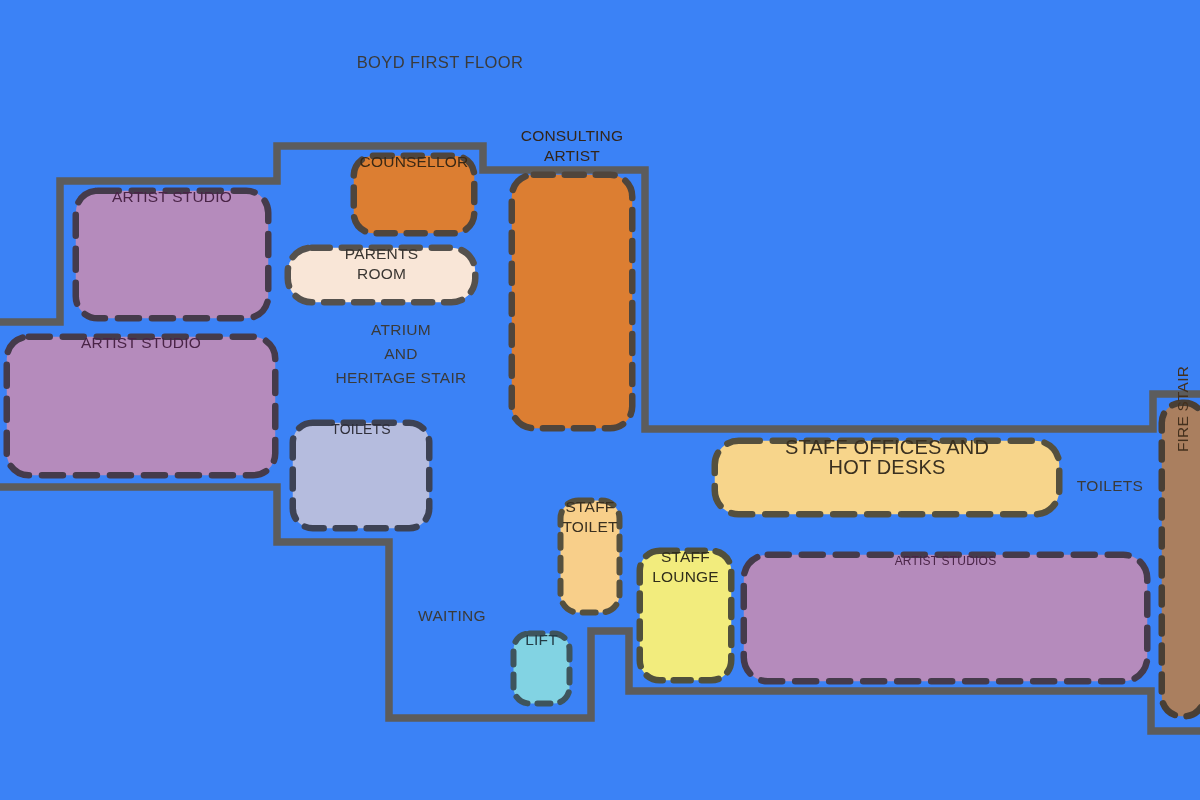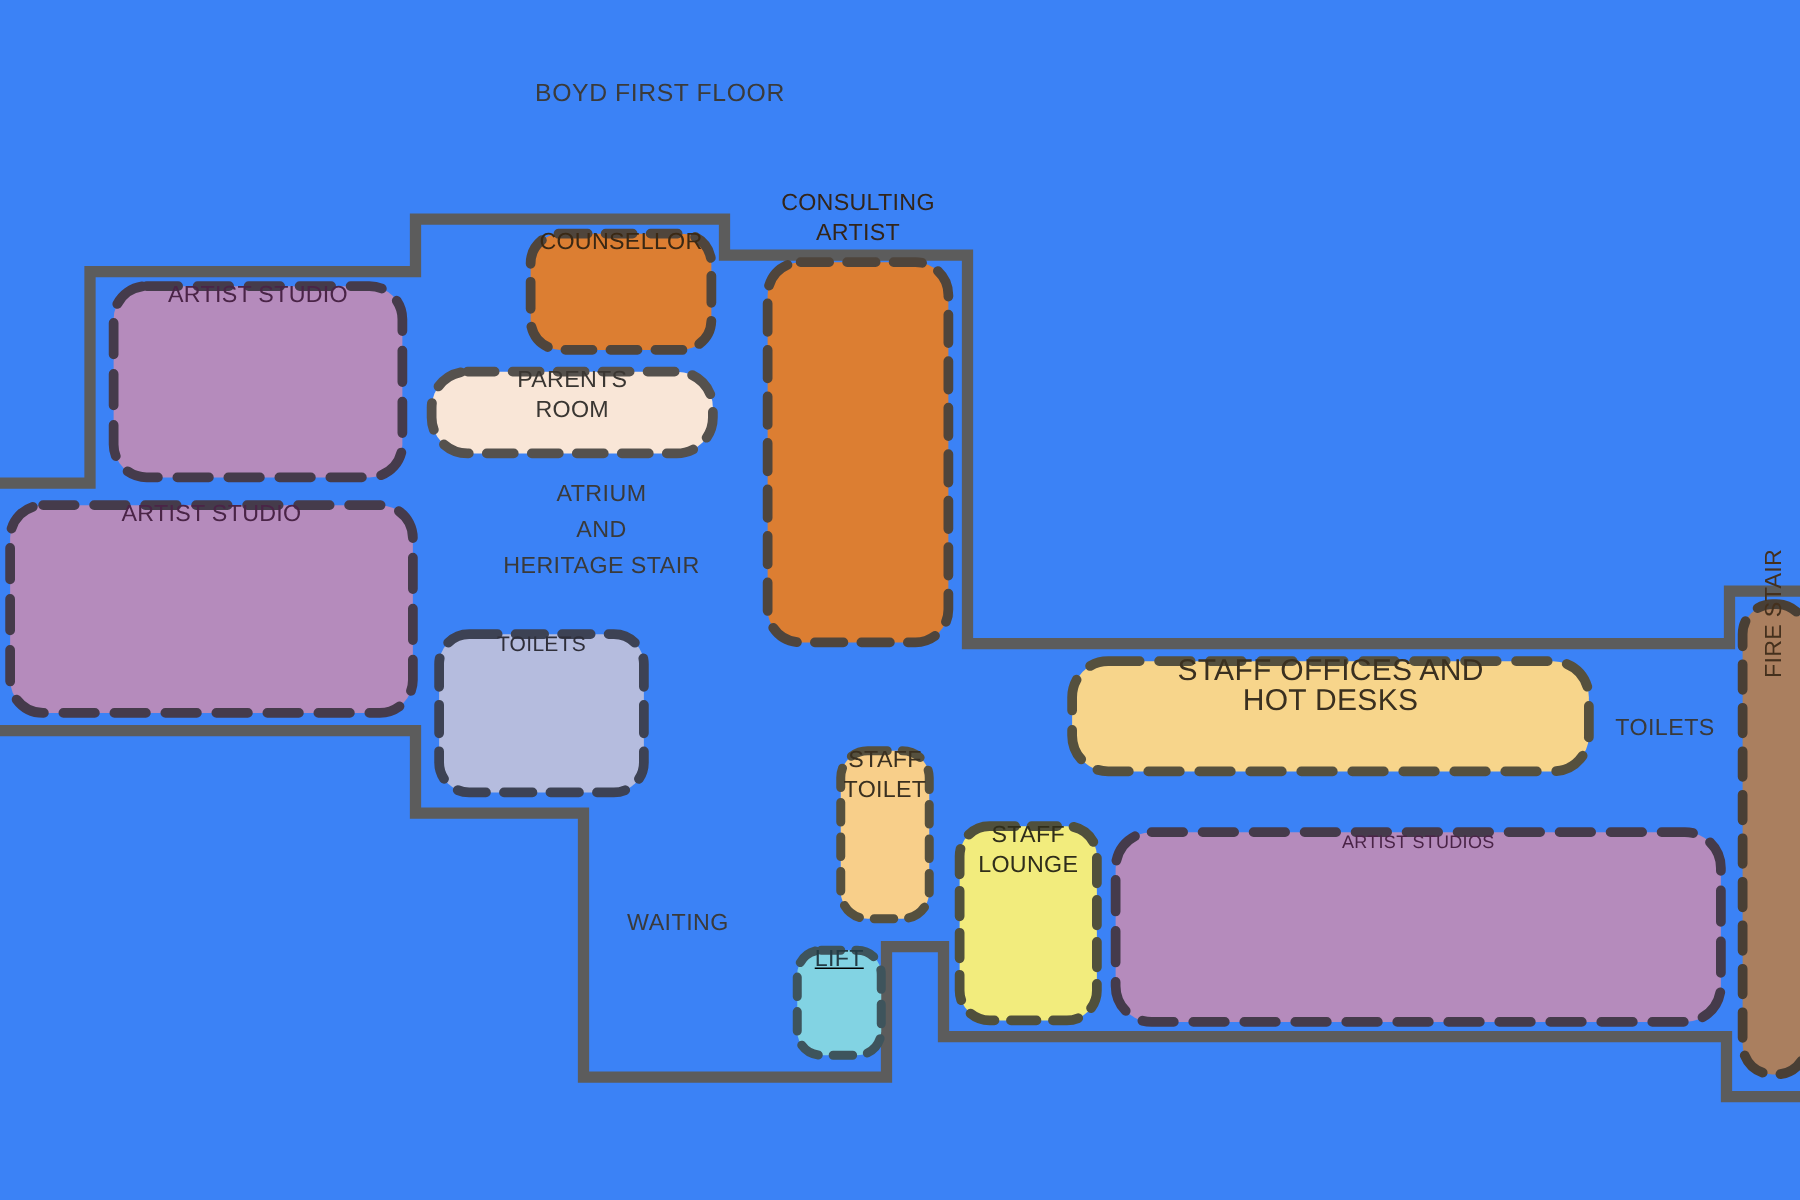--- a/index.html
+++ b/index.html
@@ -113,21 +113,21 @@
         </svg>
         <span class="room-label" style="color: rgb(48, 46, 27); font-size: 15.5px;">STAFF
 LOUNGE</span>
       </div>
       <div class="room" style="left: 740px; top: 551px; width: 411px; height: 134px;">
         <svg width="411" height="134">
           <rect x="3.75" y="3.75" width="403.5" height="126.5" rx="24" fill="#b58bbc" stroke="#453b4b" stroke-width="6.5" stroke-dasharray="21 13" stroke-linecap="round"></rect>
         </svg>
         <span class="room-label" style="color: rgb(74, 36, 71); font-size: 12px;">ARTIST STUDIOS</span>
       </div>
-      <div class="room" style="left: 528px; top: 630px; width: 63px; height: 77px; text-decoration: underline;">
+      <div class="room" style="left: 510px; top: 630px; width: 63px; height: 77px;">
         <svg width="63" height="77">
           <rect x="3.5" y="3.5" width="56" height="70" rx="16" fill="#82d3e3" stroke="#3e545c" stroke-width="6" stroke-dasharray="13 10" stroke-linecap="round"></rect>
         </svg>
         <span class="room-label" style="color: rgb(35, 60, 70); font-size: 15.5px;">LIFT</span>
       </div>
       <div class="room" style="left: 1158px; top: 399px; width: 50px; height: 321px;">
         <svg width="50" height="321">
           <rect x="3.75" y="3.75" width="42.5" height="313.5" rx="20" fill="#aa7f5f" stroke="#493f35" stroke-width="6.5" stroke-dasharray="17 12" stroke-linecap="round"></rect>
         </svg>
         <span class="room-label rotated" style="color: rgb(68, 48, 29); font-size: 15.5px;">FIRE STAIR</span>

